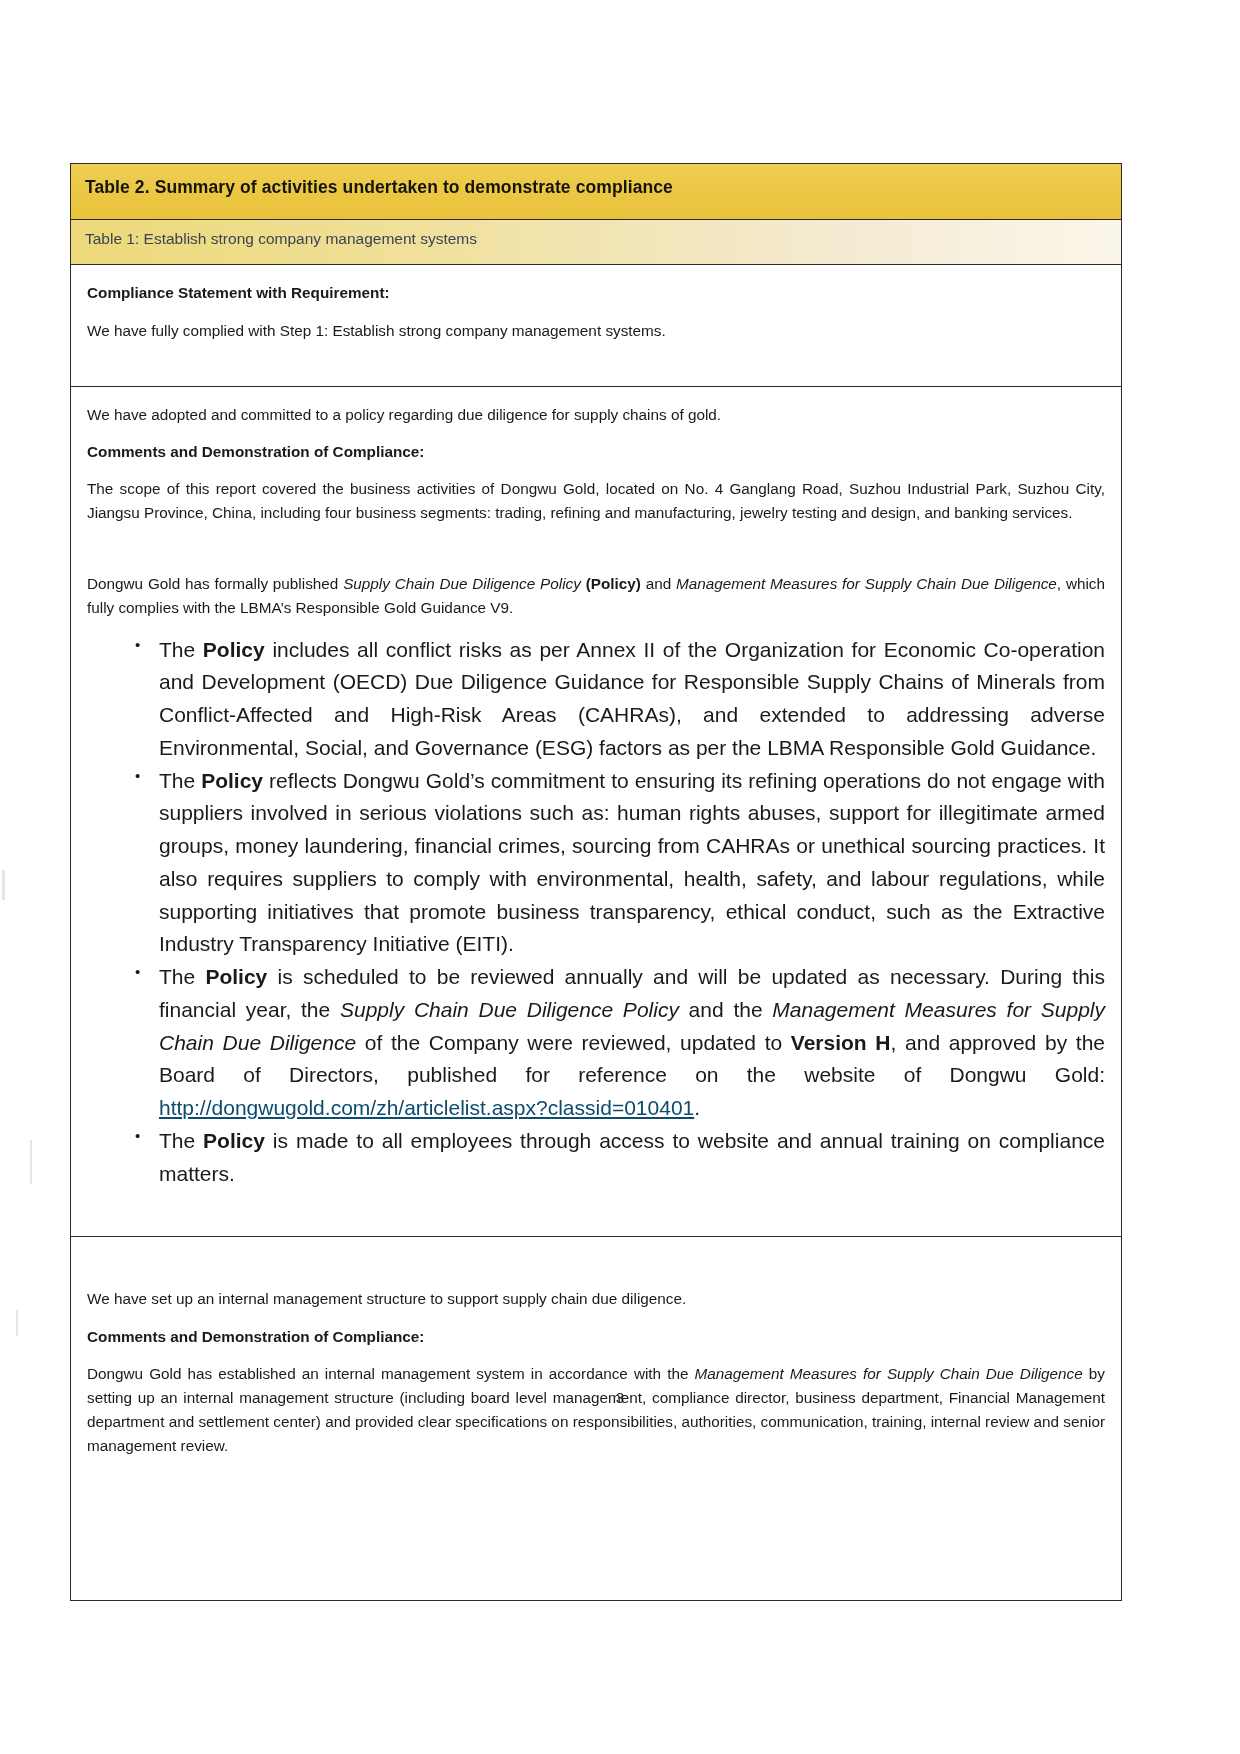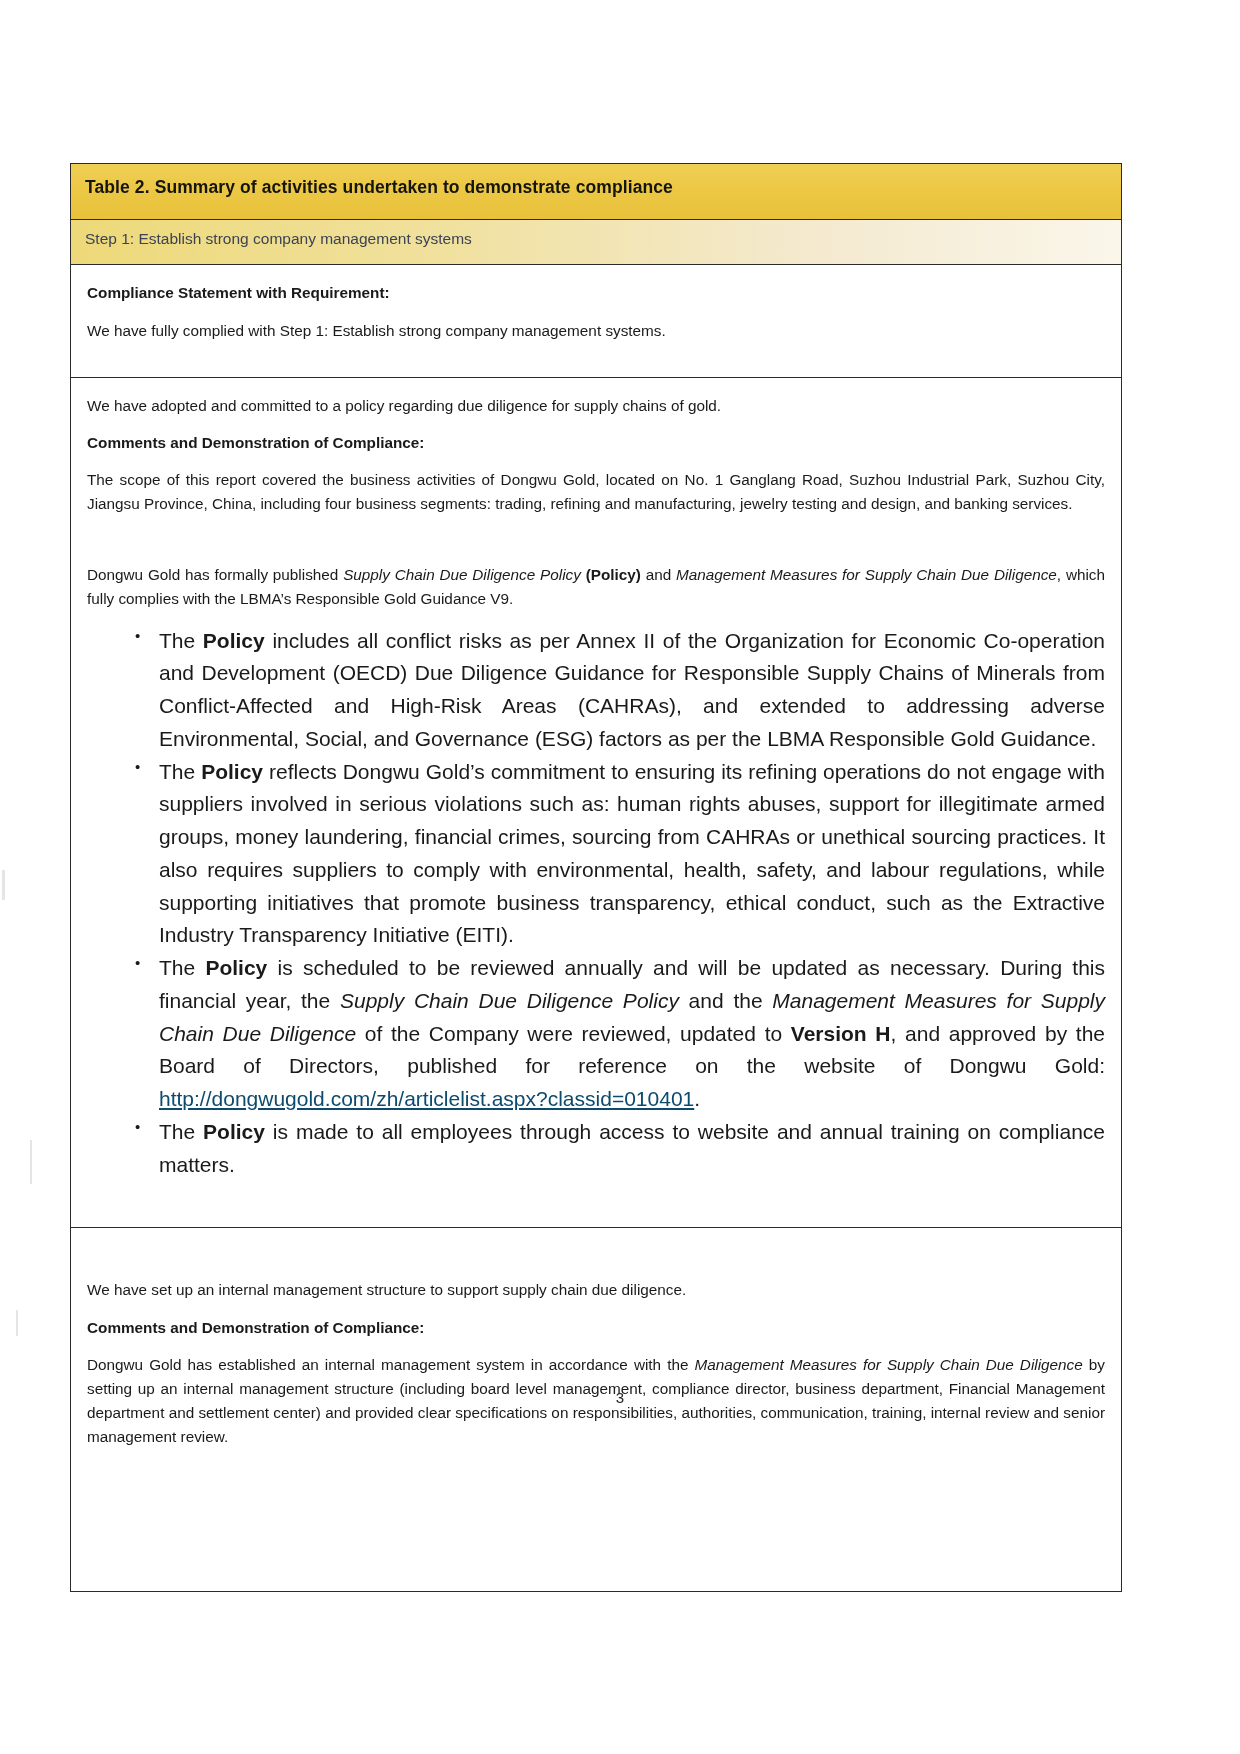--- a/index.html
+++ b/index.html
@@ -90,21 +90,21 @@
   .q-cell {
     padding: 9px 16px 10px 16px;
     font-size: 15.3px;
     font-weight: bold;
     color: #111;
     line-height: 1.4;
   }
 
   p { margin: 0 0 13px 0; }
   p.last { margin-bottom: 12px; }
-  p.tight { margin-bottom: 8px; }
+  p.tight { margin-bottom: 17px; }
   p.justify { text-align: justify; text-justify: inter-word; }
   .bold { font-weight: bold; }
   .ital { font-style: italic; }
   .link {
     text-decoration: underline;
     color: #0c4a6e;
   }
 
   ul.bullets {
     margin: 4px 0 0 0;
@@ -152,36 +152,36 @@
   <div class="scan-mark m2"></div>
   <div class="scan-mark m3"></div>
 
   <div class="doc-table">
 
     <div class="title-band">
       <div class="title-text">Table 2. Summary of activities undertaken to demonstrate compliance</div>
     </div>
 
     <div class="step-band">
-      <div class="step-text">Step 1: Establish strong company management systems</div>
+      <div class="step-text">Table 1: Establish strong company management systems</div>
     </div>
 
     <div class="cell rule">
       <p class="bold">Compliance Statement with Requirement:</p>
       <p class="tight">We have fully complied with Step 1: Establish strong company management systems.</p>
       <div class="spacer-sm"></div>
     </div>
 
 
     <div class="cell rule">
       <p>We have adopted and committed to a policy regarding due diligence for supply chains of gold.</p>
 
       <p class="bold">Comments and Demonstration of Compliance:</p>
 
-      <p class="justify">The scope of this report covered the business activities of Dongwu Gold, located on No. 1 Ganglang Road, Suzhou Industrial Park, Suzhou City, Jiangsu Province, China, including four business segments: trading, refining and manufacturing, jewelry testing and design, and banking services.</p>
+      <p class="justify">The scope of this report covered the business activities of Dongwu Gold, located on No. 4 Ganglang Road, Suzhou Industrial Park, Suzhou City, Jiangsu Province, China, including four business segments: trading, refining and manufacturing, jewelry testing and design, and banking services.</p>
 
       <div class="spacer-md"></div>
 
       <p class="justify"><span>Dongwu Gold has formally published </span><span class="ital">Supply Chain Due Diligence Policy</span><span class="bold"> (Policy)</span><span> and </span><span class="ital">Management Measures for Supply Chain Due Diligence</span><span>, which fully complies with the LBMA’s Responsible Gold Guidance V9.</span></p>
 
       <ul class="bullets">
         <li><span>The </span><span class="bold">Policy</span><span> includes all conflict risks as per Annex II of the Organization for Economic Co-operation and Development (OECD) Due Diligence Guidance for Responsible Supply Chains of Minerals from Conflict-Affected and High-Risk Areas (CAHRAs), and extended to addressing adverse Environmental, Social, and Governance (ESG) factors as per the LBMA Responsible Gold Guidance.</span></li>
         <li><span>The </span><span class="bold">Policy</span><span> reflects Dongwu Gold’s commitment to ensuring its refining operations do not engage with suppliers involved in serious violations such as: human rights abuses, support for illegitimate armed groups, money laundering, financial crimes, sourcing from CAHRAs or unethical sourcing practices. It also requires suppliers to comply with environmental, health, safety, and labour regulations, while supporting initiatives that promote business transparency, ethical conduct, such as the Extractive Industry Transparency Initiative (EITI).</span></li>
         <li><span>The </span><span class="bold">Policy</span><span> is scheduled to be reviewed annually and will be updated as necessary. During this financial year, the </span><span class="ital">Supply Chain Due Diligence Policy</span><span> and the </span><span class="ital">Management Measures for Supply Chain Due Diligence</span><span> of the Company were reviewed, updated to </span><span class="bold">Version H</span><span>, and approved by the Board of Directors, published for reference on the website of Dongwu Gold: </span><span class="link">http://dongwugold.com/zh/articlelist.aspx?classid=010401</span><span>.</span></li>
         <li><span>The </span><span class="bold">Policy</span><span> is made to all employees through access to website and annual training on compliance matters.</span></li>

